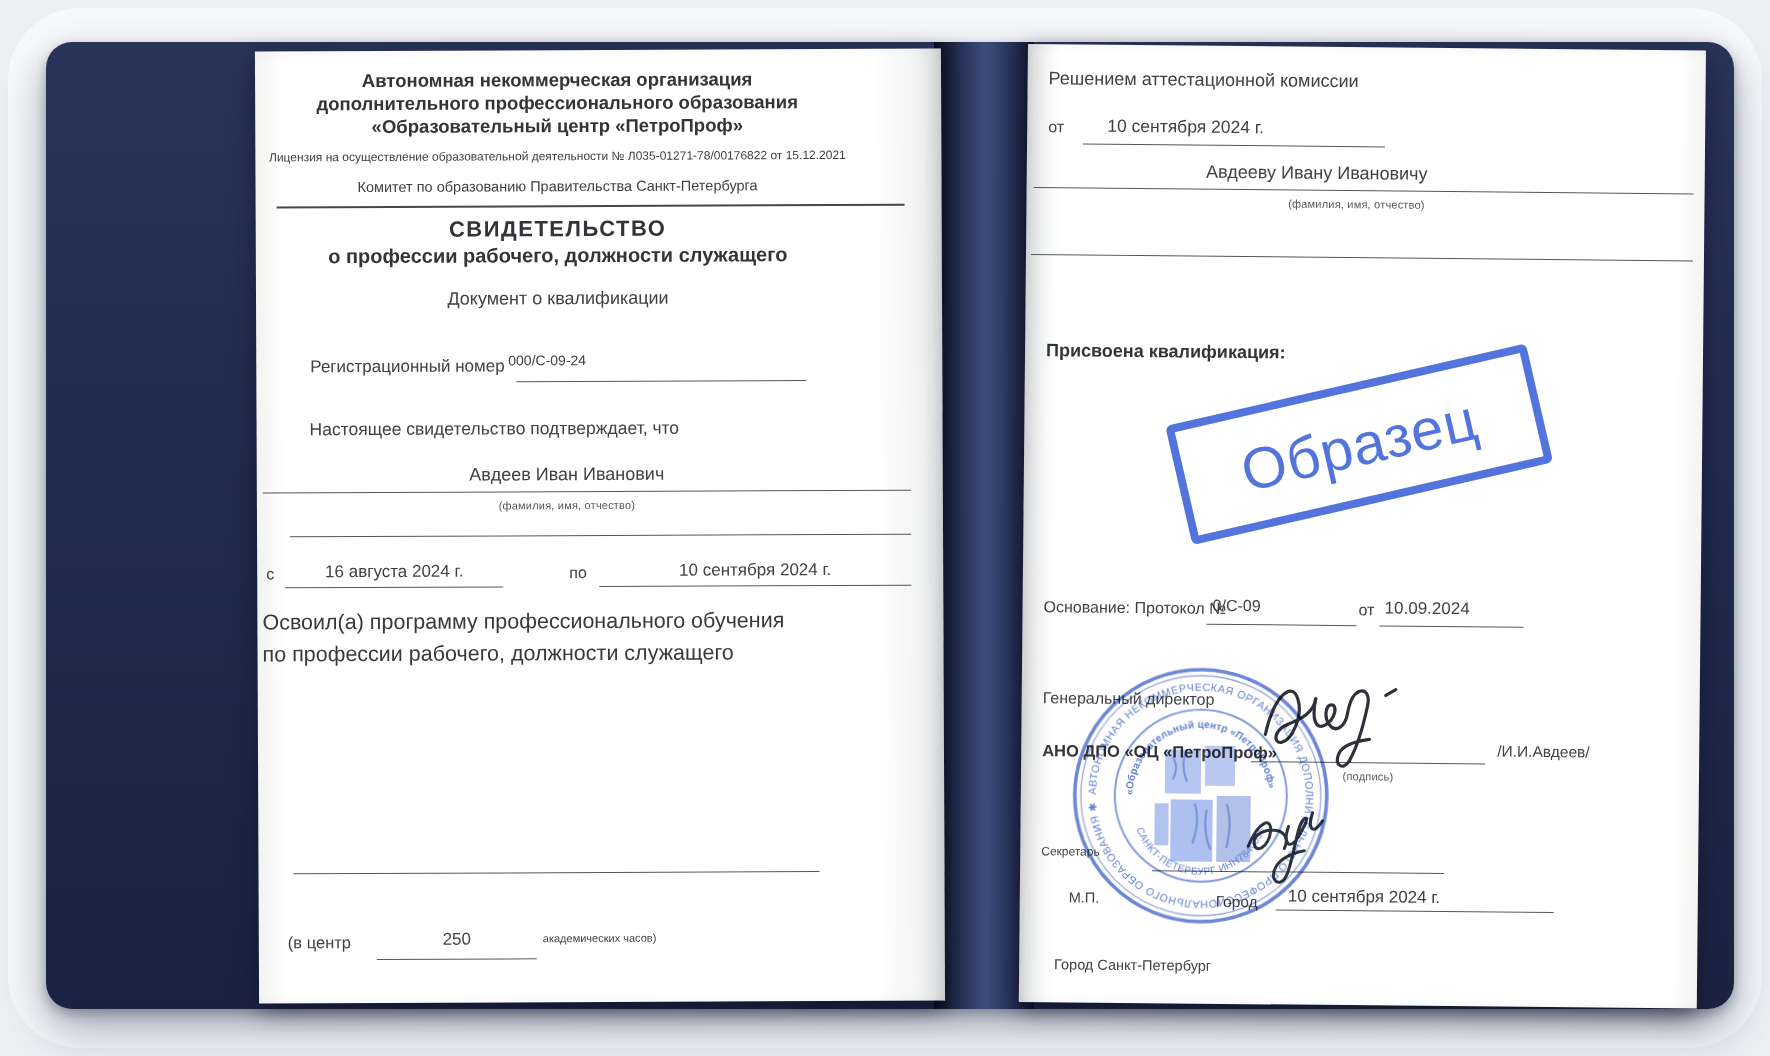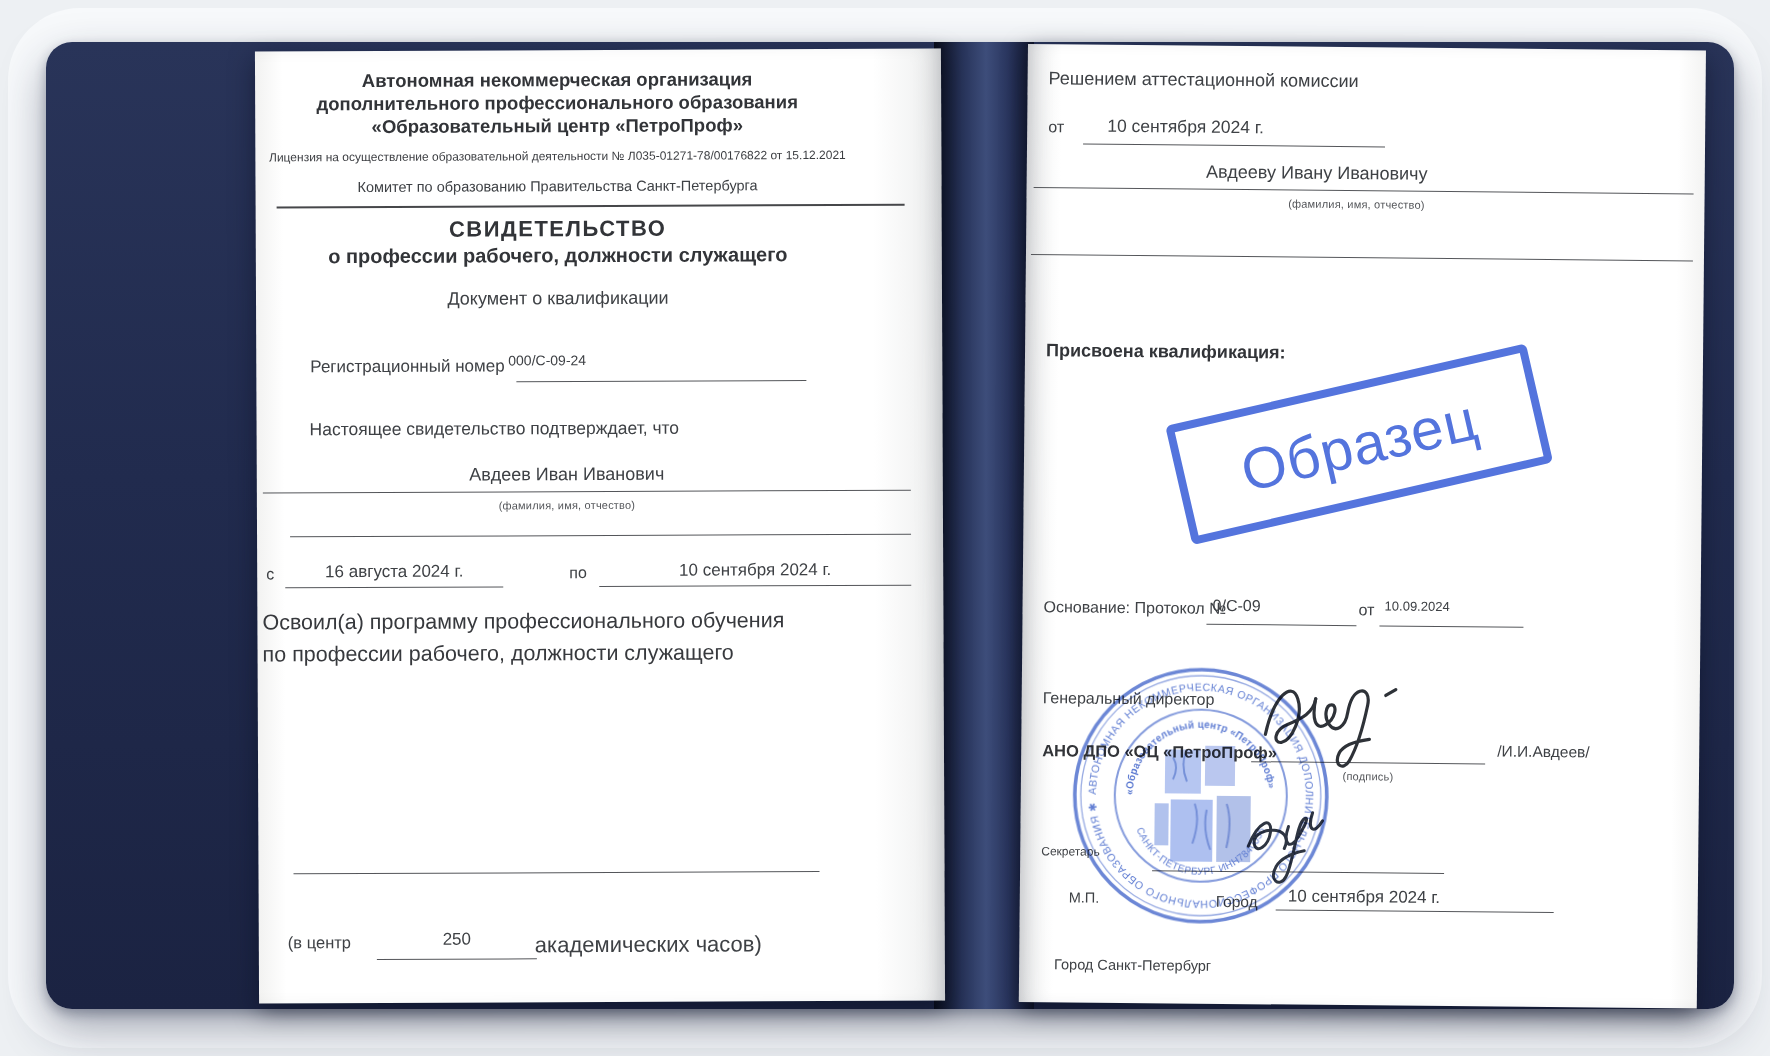--- a/index.html
+++ b/index.html
@@ -122,21 +122,21 @@
     <div class="rule" style="left:342px;top:536px;width:312px"></div>
 
     <div class="abs" style="left:5px;top:559px;font-size:21.5px;color:#37393d">Освоил(а) программу профессионального обучения</div>
     <div class="abs" style="left:5px;top:591px;font-size:21.5px;color:#37393d">по профессии рабочего, должности служащего</div>
 
     <div class="rule" style="left:35px;top:822px;width:526px"></div>
 
     <div class="abs" style="left:29px;top:882px;font-size:16.5px">(в центр</div>
     <div class="abs ctr" style="left:118px;width:160px;top:879px;font-size:17px">250</div>
     <div class="rule" style="left:118px;top:908px;width:160px"></div>
-    <div class="abs" style="left:276px;top:882px;font-size:22px">академических часов)</div>
+    <div class="abs" style="left:284px;top:882px;font-size:11px">академических часов)</div>
   </div>
 
   <div class="page page-right">
     <div class="abs" style="left:21px;top:24px;font-size:18px">Решением аттестационной комиссии</div>
     <div class="abs" style="left:21px;top:74px;font-size:16px">от</div>
     <div class="abs" style="left:80px;top:71px;font-size:17.5px">10 сентября 2024 г.</div>
     <div class="rule" style="left:56px;top:99px;width:302px"></div>
 
     <div class="abs ctr" style="left:0;width:580px;top:116px;font-size:18px">Авдееву Ивану Ивановичу</div>
     <div class="rule" style="left:7px;top:143px;width:660px"></div>
@@ -147,21 +147,21 @@
     <div class="abs b" style="left:21px;top:296px;font-size:18px">Присвоена квалификация:</div>
 
     <div class="sample-stamp">
       <span>Образец</span>
     </div>
 
     <div class="abs" style="left:21px;top:554px;font-size:16px">Основание: Протокол №</div>
     <div class="abs" style="left:190px;top:551px;font-size:16px">0/С-09</div>
     <div class="rule" style="left:184px;top:578px;width:150px"></div>
     <div class="abs" style="left:336px;top:554px;font-size:16px">от</div>
-    <div class="abs" style="left:362px;top:551px;font-size:13px">10.09.2024</div>
+    <div class="abs" style="left:362px;top:551px;font-size:17px">10.09.2024</div>
     <div class="rule" style="left:357px;top:578px;width:144px"></div>
 
     <div class="abs" style="left:21px;top:645px;font-size:16px">Генеральный директор</div>
     <div class="abs b" style="left:21px;top:697px;font-size:16.5px">АНО ДПО «ОЦ «ПетроПроф»</div>
     <div class="rule" style="left:230px;top:715px;width:234px"></div>
 
     <svg class="abs" style="left:236px;top:622px" width="170" height="100" viewBox="0 0 170 100">
       <g fill="none" stroke="#2e3238" stroke-width="3.2" stroke-linecap="round">
         <path d="M8,66 C16,28 34,12 40,30 C46,48 34,72 24,74 C16,75 16,62 30,56 C44,50 56,44 58,30"></path>
         <path d="M58,30 C54,50 58,62 68,56 C78,50 80,36 74,36 C68,36 66,48 72,56 C78,64 88,58 90,44 C92,32 96,24 102,22 C108,20 112,26 110,36 C106,56 100,78 92,92 C86,102 76,96 82,84 C86,76 98,72 112,70"></path>

